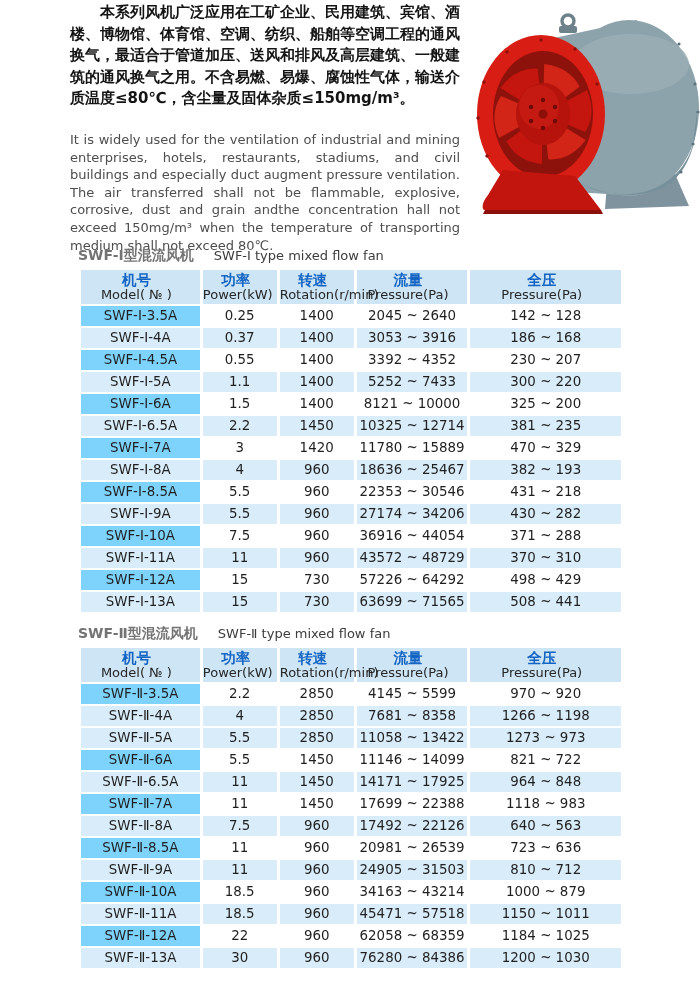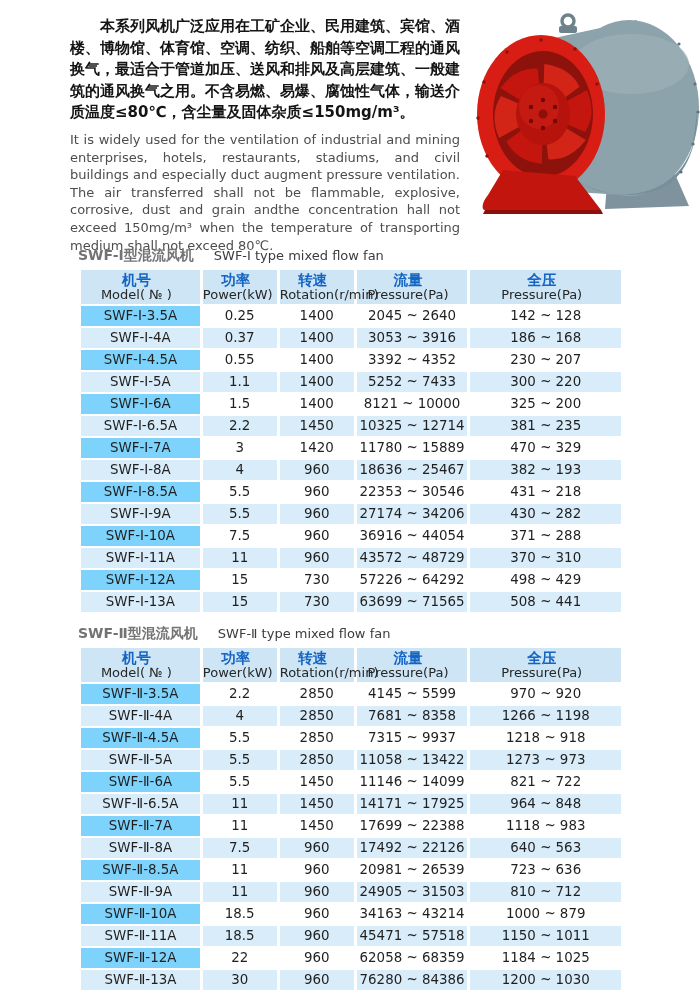--- a/index.html
+++ b/index.html
@@ -1,21 +1,21 @@
 <!DOCTYPE html>
 <html><head>
 <meta charset="utf-8">
 <style>
   html,body{margin:0;padding:0;background:#ffffff;}
   body{width:700px;height:1000px;position:relative;overflow:hidden;
        font-family:"DejaVu Sans","Liberation Sans",sans-serif;color:#222;}
   .page{position:absolute;inset:0;background:#fff;}
 
   
-  .intro-cn{position:absolute;left:70px;top:16px;width:390px;
+  .intro-cn{position:absolute;left:70px;top:2px;width:390px;
     font-size:15px;font-weight:bold;color:#141414;line-height:21.5px;
     text-align:justify;text-indent:2em;margin:0;}
   .intro-en{position:absolute;left:70px;top:131px;width:390px;
     font-size:13px;color:#4d4d4d;line-height:17.6px;text-align:justify;margin:0;}
 
   
   .fan-wrap{position:absolute;left:455px;top:4px;width:245px;height:218px;}
   .fan-wrap svg{width:100%;height:100%;display:block;}
 
   
@@ -297,27 +297,20 @@
             <td>4145 ~ 5599</td>
             <td>970 ~ 920</td>
           </tr>
           <tr class="alt">
             <td>SWF-Ⅱ-4A</td>
             <td>4</td>
             <td>2850</td>
             <td>7681 ~ 8358</td>
             <td>1266 ~ 1198</td>
           </tr>
-          <tr>
-            <td>SWF-Ⅱ-4.5A</td>
-            <td>5.5</td>
-            <td>2850</td>
-            <td>7315 ~ 9937</td>
-            <td>1218 ~ 918</td>
-          </tr>
           <tr class="alt">
             <td>SWF-Ⅱ-5A</td>
             <td>5.5</td>
             <td>2850</td>
             <td>11058 ~ 13422</td>
             <td>1273 ~ 973</td>
           </tr>
           <tr>
             <td>SWF-Ⅱ-6A</td>
             <td>5.5</td>

